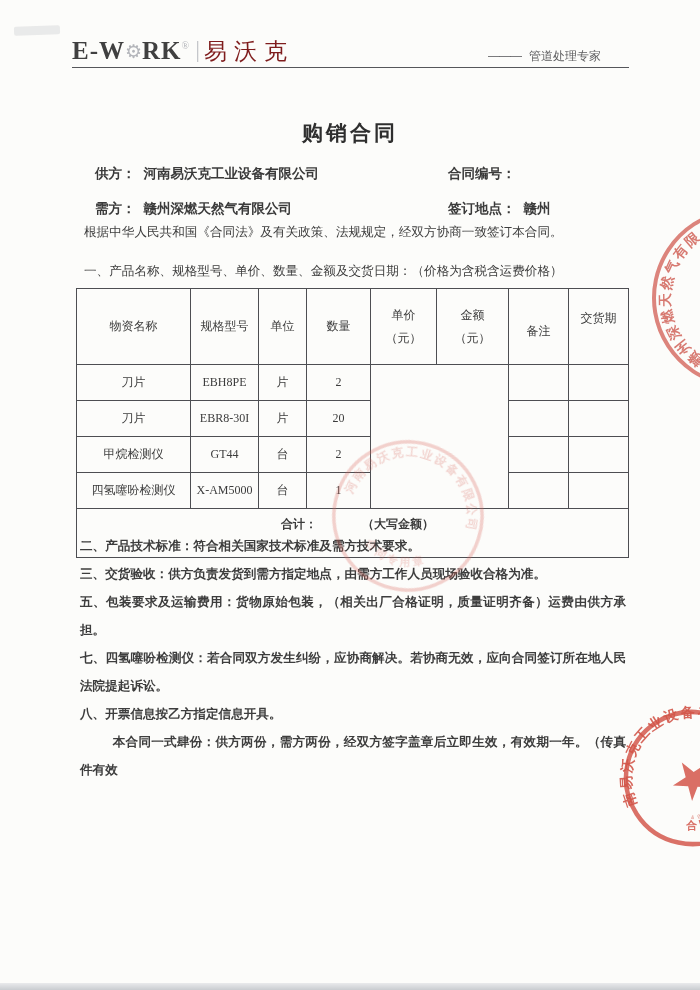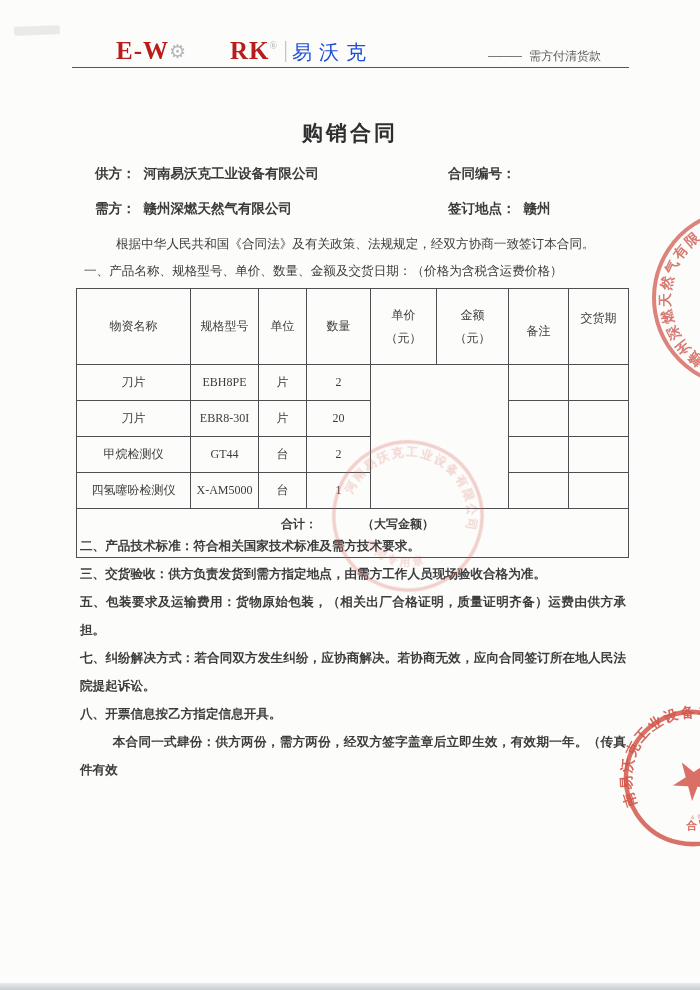--- a/index.html
+++ b/index.html
@@ -3,45 +3,45 @@
 <meta charset="utf-8">
 <style>
   html,body{margin:0;padding:0;}
   body{width:700px;height:990px;position:relative;overflow:hidden;
        background:#fcfcfa;font-family:"Liberation Serif","DejaVu Serif",serif;color:#3c3c3c;}
   .abs{position:absolute;}
 
   
   .logo-row{top:36px;left:72px;width:556px;height:30px;}
   .logo-en{font-family:"Liberation Serif","DejaVu Serif",serif;font-weight:bold;
-           font-size:25px;color:#b91c1c;letter-spacing:1px;margin-left:44px;}
+           font-size:25px;color:#404040;letter-spacing:1px;}
   .logo-gear{font-family:"DejaVu Sans",sans-serif;font-size:19px;color:#b3b5ba;vertical-align:1px;}
   .logo-reg{font-size:10px;color:#b3b5ba;vertical-align:10px;}
   .logo-divider{font-size:24px;color:#c2c4c8;font-weight:normal;padding:0 4px 0 6px;vertical-align:2px;}
-  .logo-cn{font-size:20px;color:#1d4ed8;letter-spacing:7px;font-weight:normal;
+  .logo-cn{font-size:23px;color:#7f1d1d;letter-spacing:7px;font-weight:normal;
            font-family:"Liberation Sans","DejaVu Sans",sans-serif;}
   .tagline{top:48px;left:488px;font-size:12px;color:#5d5d5f;
            font-family:"Liberation Sans","DejaVu Sans",sans-serif;}
   .tagline .dash{letter-spacing:-1px;margin-right:8px;color:#6a6a6c;}
   .header-rule{top:67px;left:72px;width:557px;height:0;border-bottom:1.6px solid #55565a;}
 
   
   .doc-title{top:119px;left:0;width:700px;text-align:center;font-size:21px;font-weight:bold;
              letter-spacing:3px;color:#2e2e2e;font-family:"Liberation Sans","DejaVu Sans",sans-serif;}
   .party{font-size:13.5px;font-weight:bold;color:#3a3a3a;
          font-family:"Liberation Sans","DejaVu Sans",sans-serif;}
   .party .val{margin-left:8px;}
   .p-supplier{top:165px;left:95px;}
   .p-contract{top:165px;left:448px;text-align:right;}
   .p-buyer{top:200px;left:95px;}
   .p-place{top:200px;left:448px;}
 
   
   .bodytext{font-size:12.6px;color:#3d3d3d;line-height:1.5;}
-  .preamble{top:235px;left:84px;width:545px;margin-left:32px;}
+  .preamble{top:223px;left:84px;width:545px;}
   .section-one{top:262px;left:84px;width:545px;}
 
   
   .goods-table{top:288px;left:76px;border-collapse:collapse;table-layout:fixed;}
   .goods-table td{border:1.2px solid #4d4e52;font-size:12px;text-align:center;
                   vertical-align:middle;padding:0;color:#3c3c3c;overflow:hidden;}
   .goods-table .hdr td{height:59px;}
   .goods-table .drow td{height:35px;font-family:Liberation Serif, serif;}
   .goods-table .trow td{height:41px;}
   .hdr-2line{line-height:1.9;}
@@ -77,21 +77,21 @@
 
 <div>
 
   <div class="abs smudge-tl"></div>
   <div class="abs edge-bottom"></div>
 
   <div class="abs logo-row">
     <span class="logo-en">E-W</span><span class="logo-gear">⚙</span><span class="logo-en">RK</span><span class="logo-reg">®</span><span class="logo-divider">|</span><span class="logo-cn">易沃克</span>
   </div>
   <div class="abs tagline">
-    <span class="dash">———</span><span>需方付清货款</span>
+    <span class="dash">———</span><span>管道处理专家</span>
   </div>
   <div class="abs header-rule"></div>
 
   <div class="abs doc-title">购销合同</div>
 
   <div class="abs party p-supplier">
     <span>供方：</span><span class="val">河南易沃克工业设备有限公司</span>
   </div>
   <div class="abs party p-contract">
     <span>合同编号：</span>
@@ -173,21 +173,21 @@
         <span class="total-caps">（大写金额）</span>
       </td>
     </tr>
   </tbody>
     </table>
 
   <div class="abs clauses">
     <p>二、产品技术标准：符合相关国家技术标准及需方技术要求。</p>
     <p>三、交货验收：供方负责发货到需方指定地点，由需方工作人员现场验收合格为准。</p>
     <p>五、包装要求及运输费用：货物原始包装，（相关出厂合格证明，质量证明齐备）运费由供方承担。</p>
-    <p>七、纠纷解决方式：若合同双方发生纠纷，应协商解决。若协商无效，应向合同签订所在地人民法院提起诉讼。</p>
+    <p>七、四氢噻吩检测仪：若合同双方发生纠纷，应协商解决。若协商无效，应向合同签订所在地人民法院提起诉讼。</p>
     <p>八、开票信息按乙方指定信息开具。</p>
     <p class="closing-par">本合同一式肆份：供方两份，需方两份，经双方签字盖章后立即生效，有效期一年。（传真件有效</p>
   </div>
 
   <div class="abs stamp stamp-buyer">
     <svg width="220" height="220" viewBox="0 0 220 220">
       <defs>
         <path id="arcTop1" d="M 38,110 A 72,72 0 0 1 182,110"></path>
       </defs>
       <circle cx="110" cy="110" r="88" fill="none" stroke="rgba(209,92,82,0.75)" stroke-width="4"></circle>

